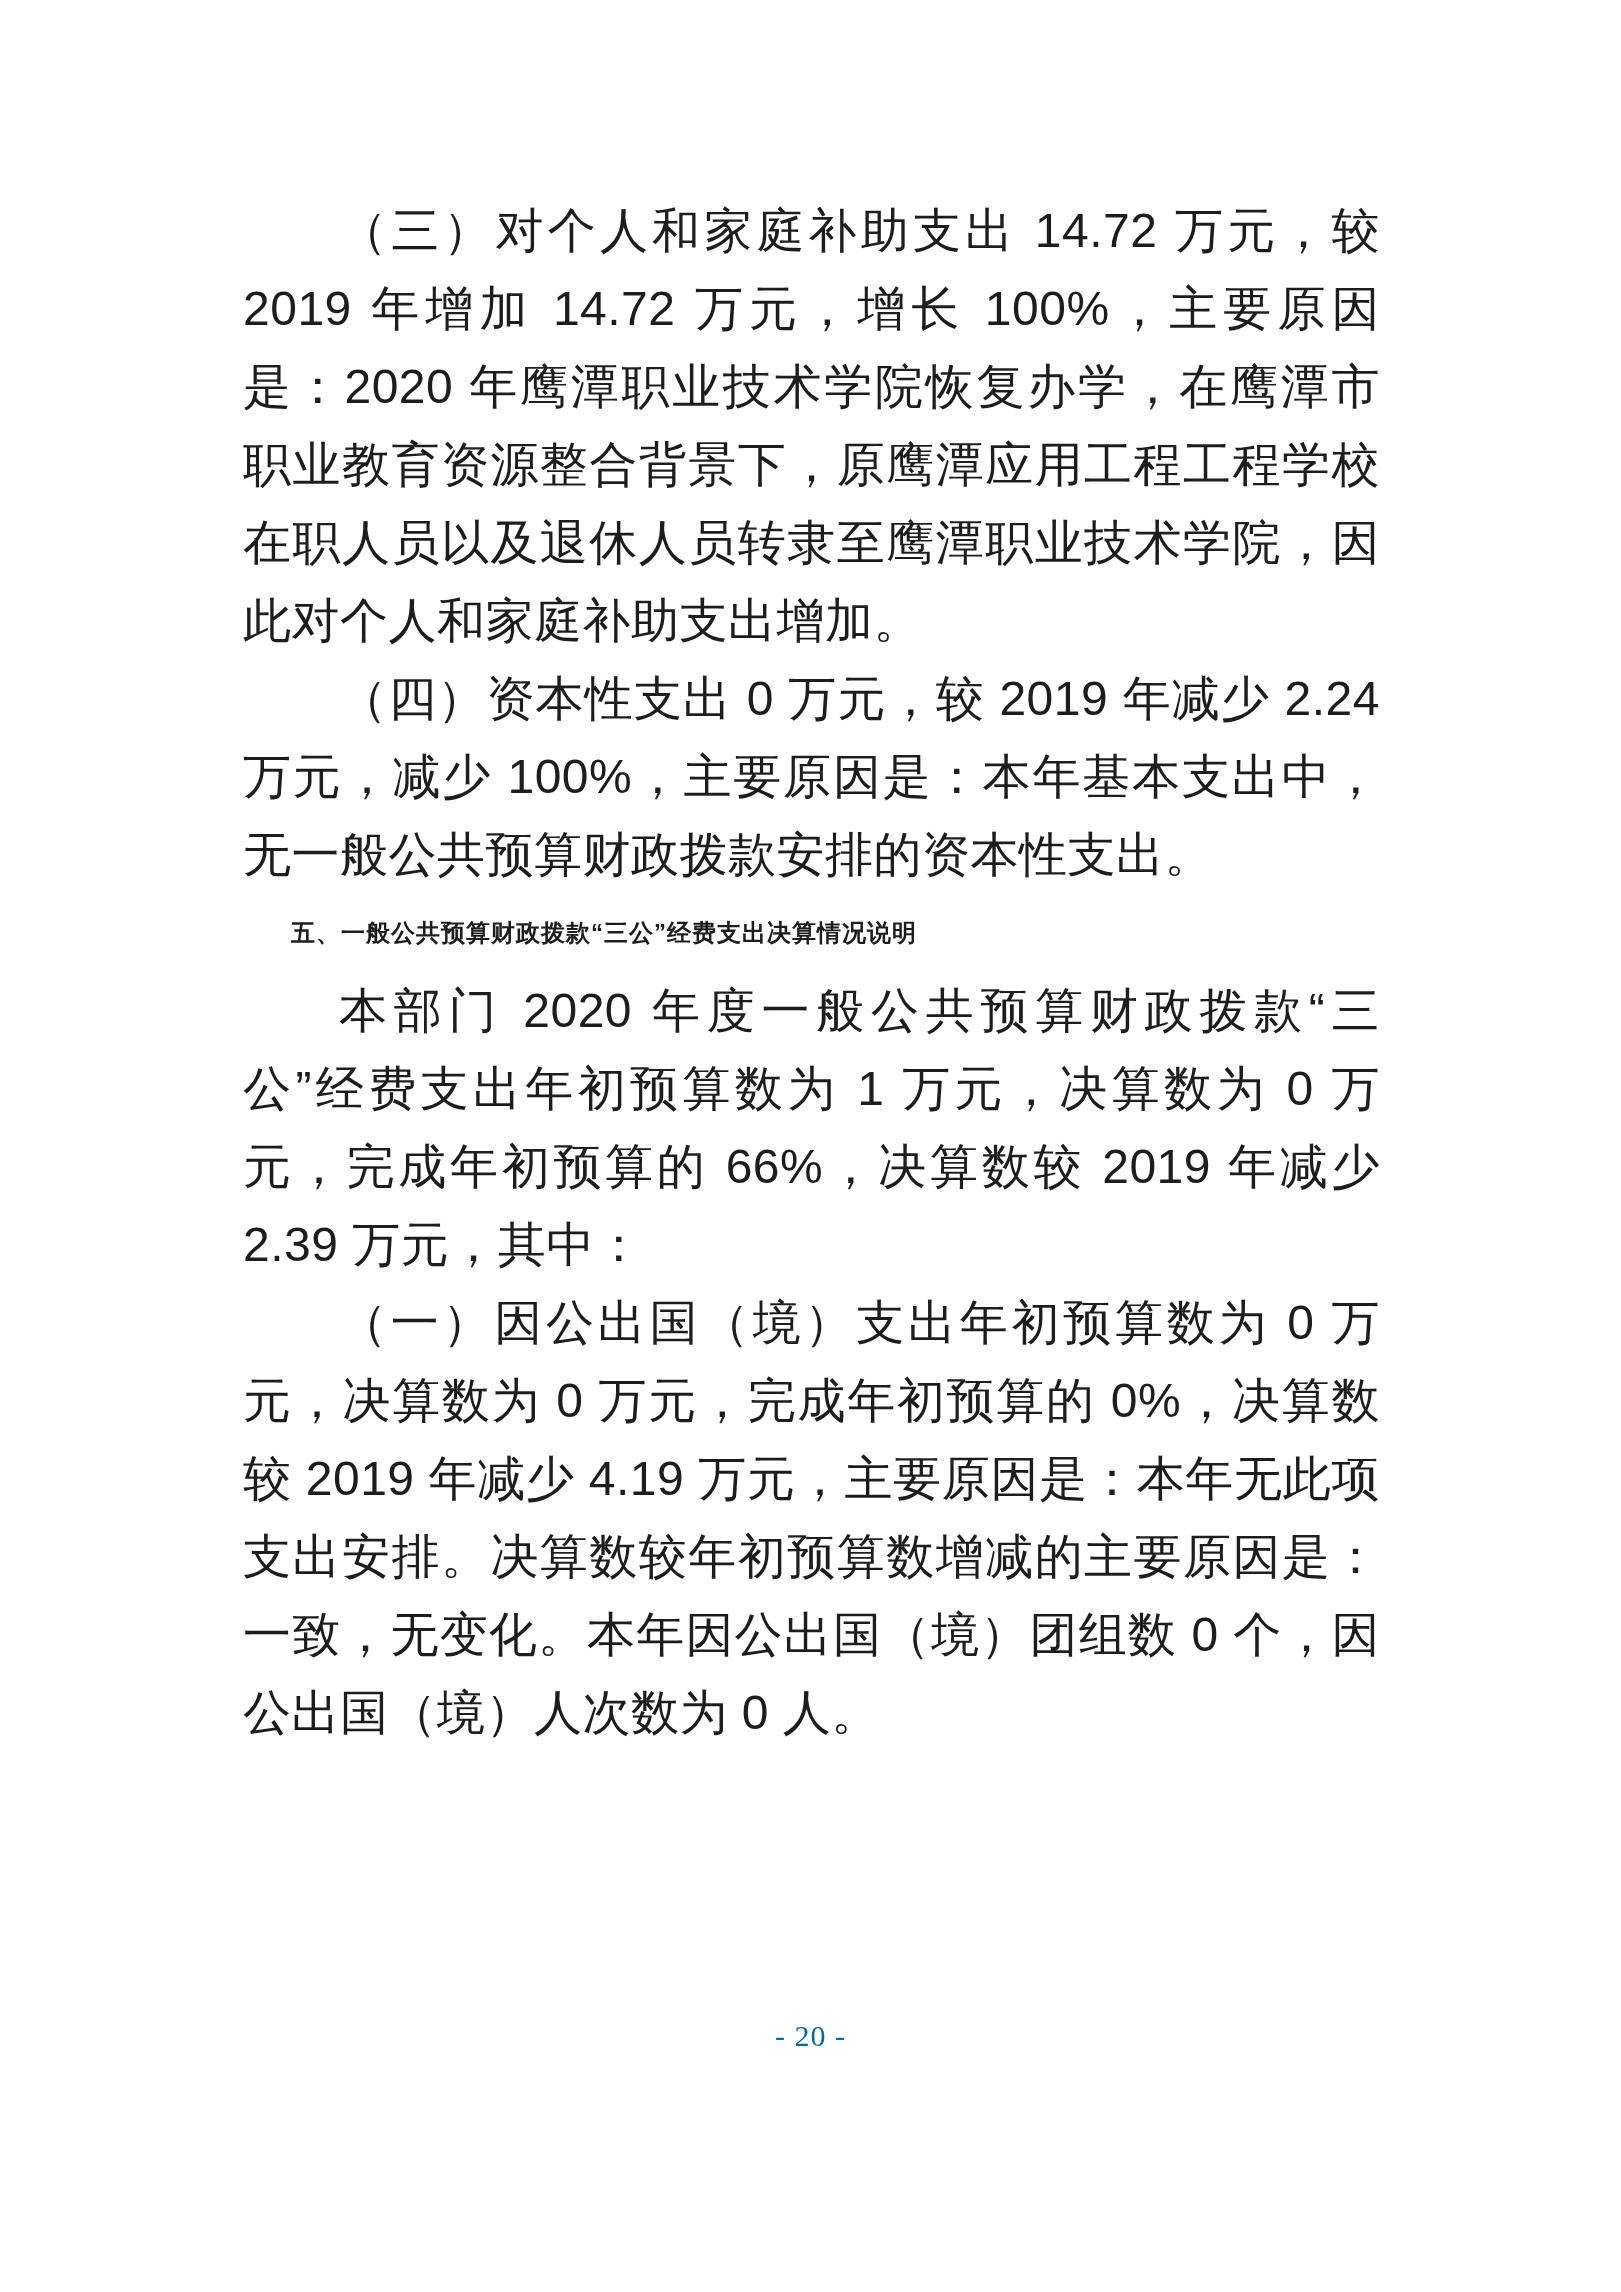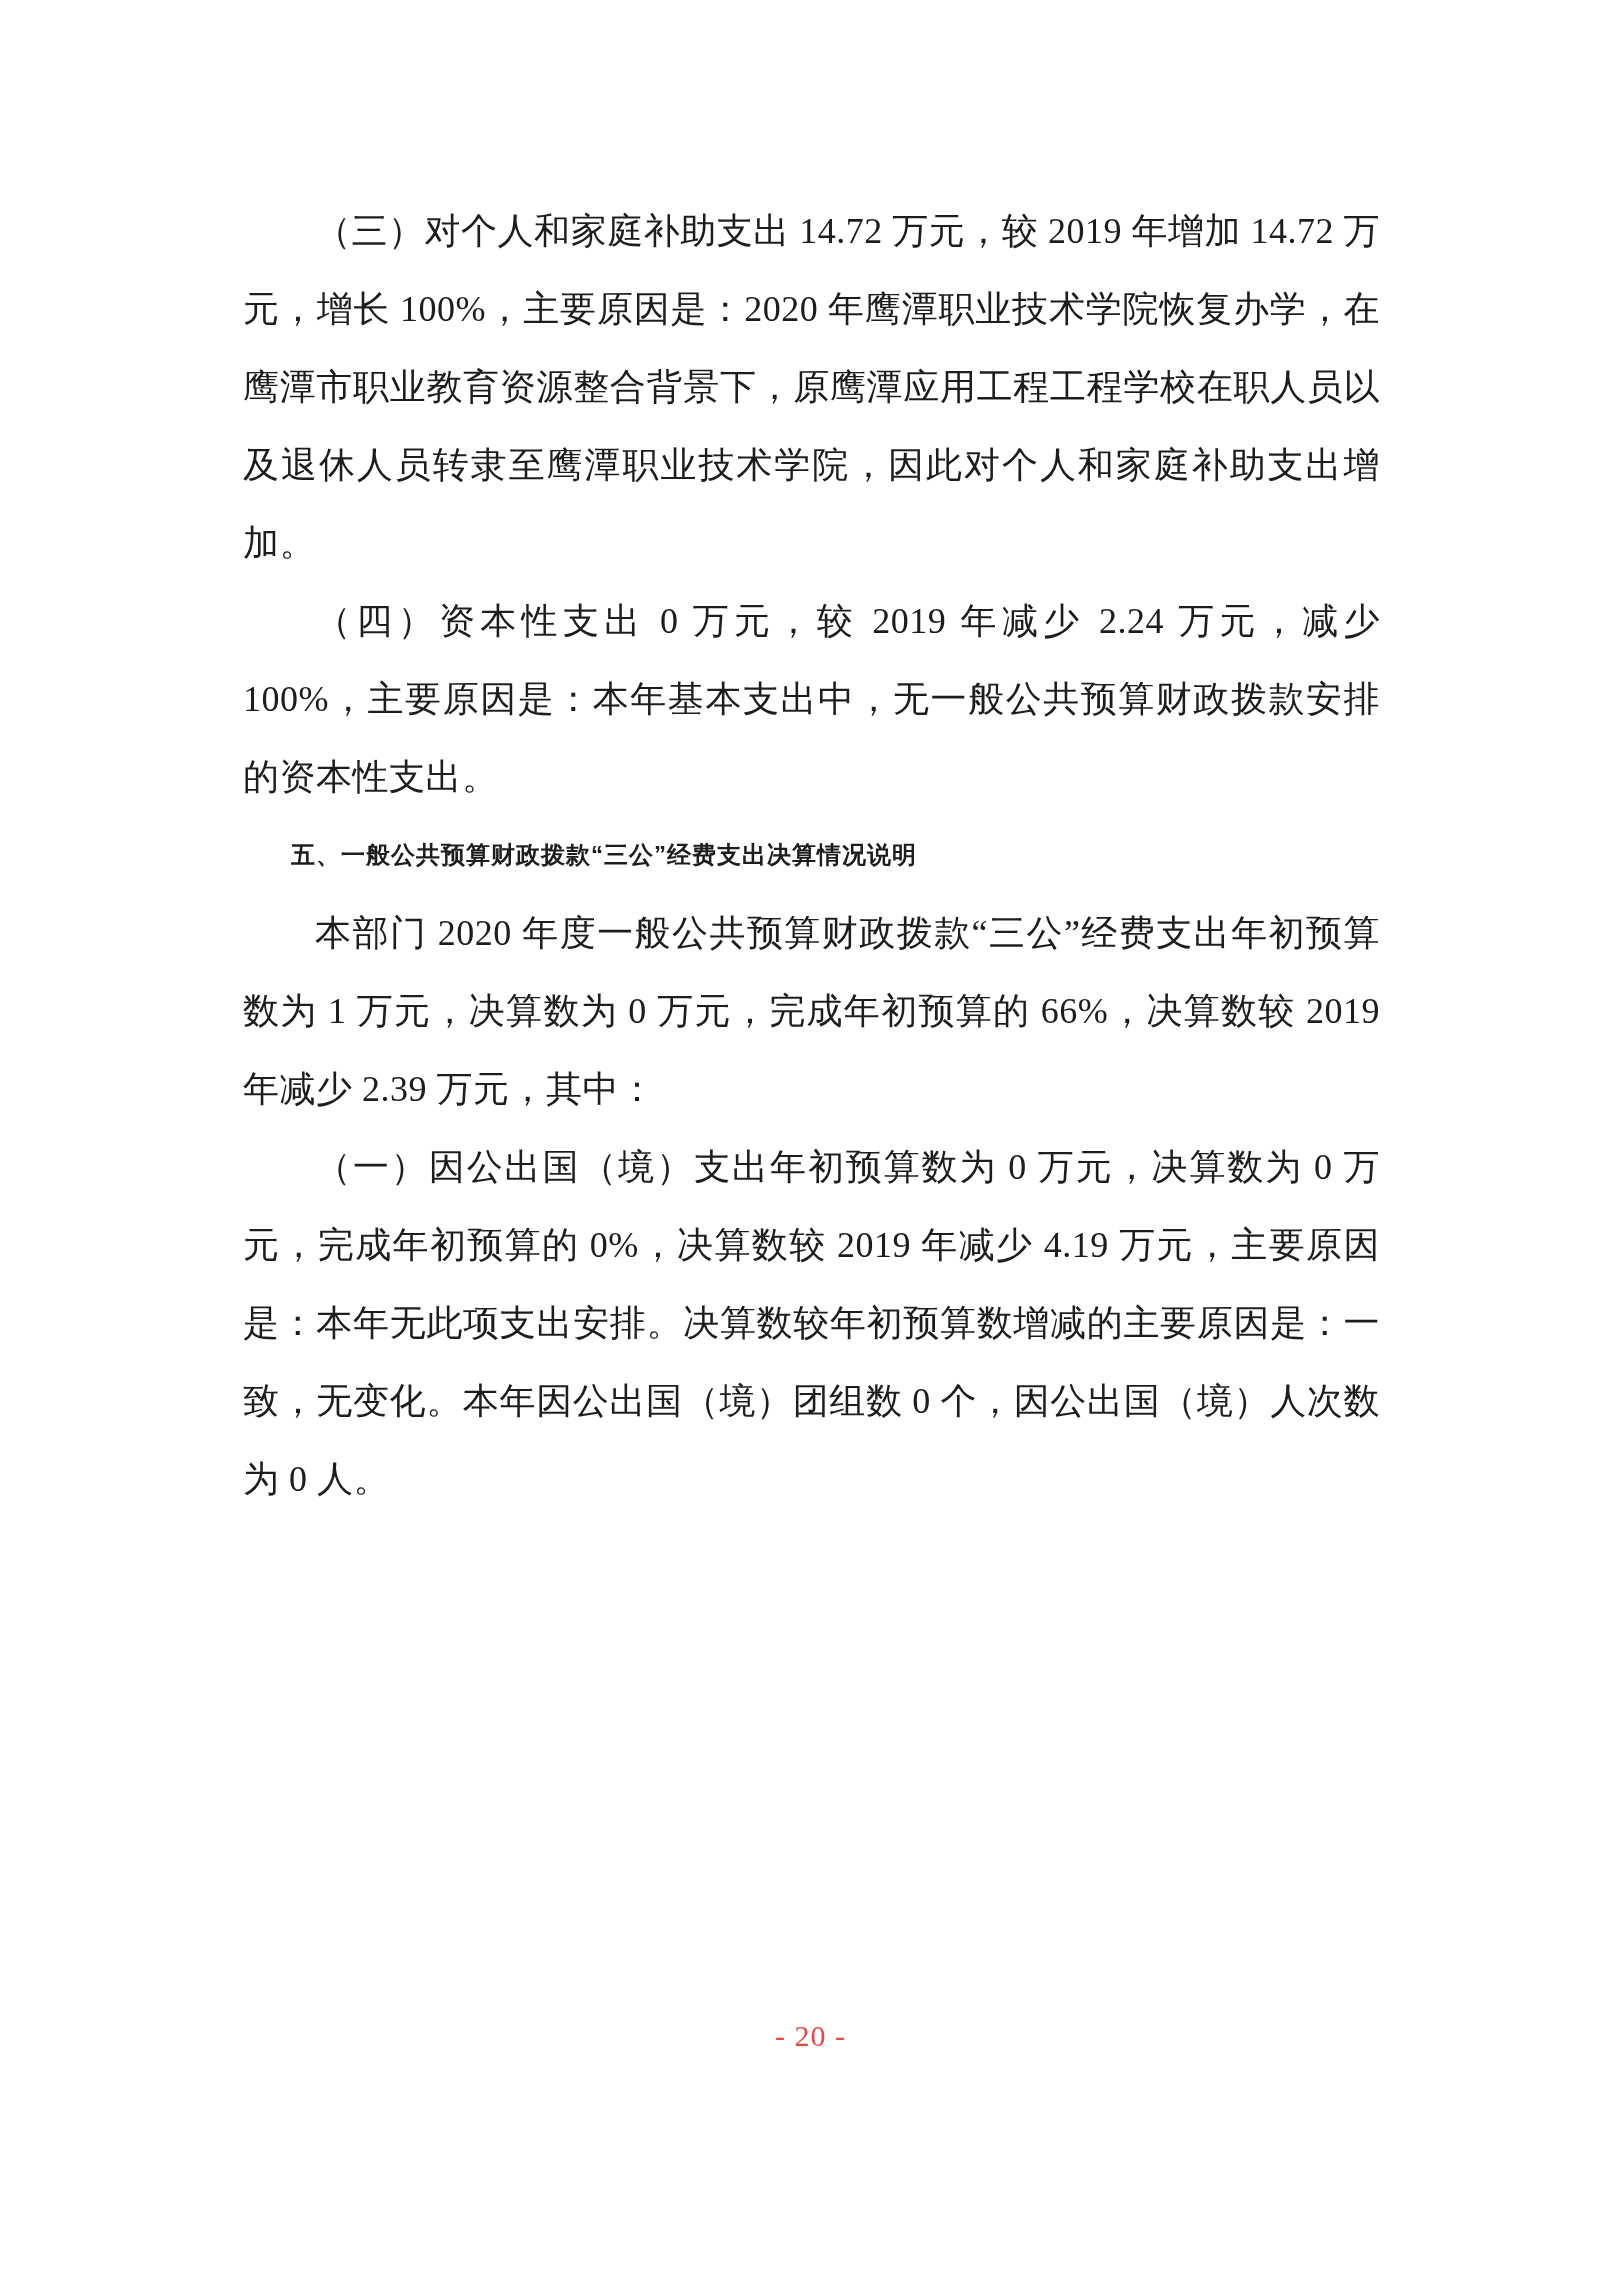--- a/index.html
+++ b/index.html
@@ -18,47 +18,47 @@
     overflow: hidden;
   }
   .content {
     position: absolute;
     left: 243px;
     top: 192px;
     width: 1137px;
   }
   p {
     margin: 0 0 0 0;
-    font-size: 36px;
+    font-size: 48px;
     line-height: 78px;
     text-align: justify;
     text-justify: inter-ideograph;
     letter-spacing: 0.5px;
-    font-family: Liberation Serif, serif;
+    font-family: Liberation Sans, sans-serif;
     color: #1d1d1d;
   }
   p.indent {
     text-indent: 2em;
   }
   p.heading {
     font-weight: bold;
     text-indent: 2em;
     font-family: "Liberation Sans", sans-serif;
     font-size: 24px;
     letter-spacing: 1px;
   }
   .footer {
     position: absolute;
     left: 0;
     top: 2019px;
     width: 100%;
     text-align: center;
     font-size: 30px;
     font-family: "Liberation Serif", serif;
-    color: #ef4444;
+    color: #0369a1;
     letter-spacing: 1px;
   }
 </style>
 </head>
 <body>
 
 <div class="page">
 
   <div class="content">
     <p class="indent">（三）对个人和家庭补助支出 14.72 万元，较 2019 年增加 14.72 万元，增长 100%，主要原因是：2020 年鹰潭职业技术学院恢复办学，在鹰潭市职业教育资源整合背景下，原鹰潭应用工程工程学校在职人员以及退休人员转隶至鹰潭职业技术学院，因此对个人和家庭补助支出增加。</p>

